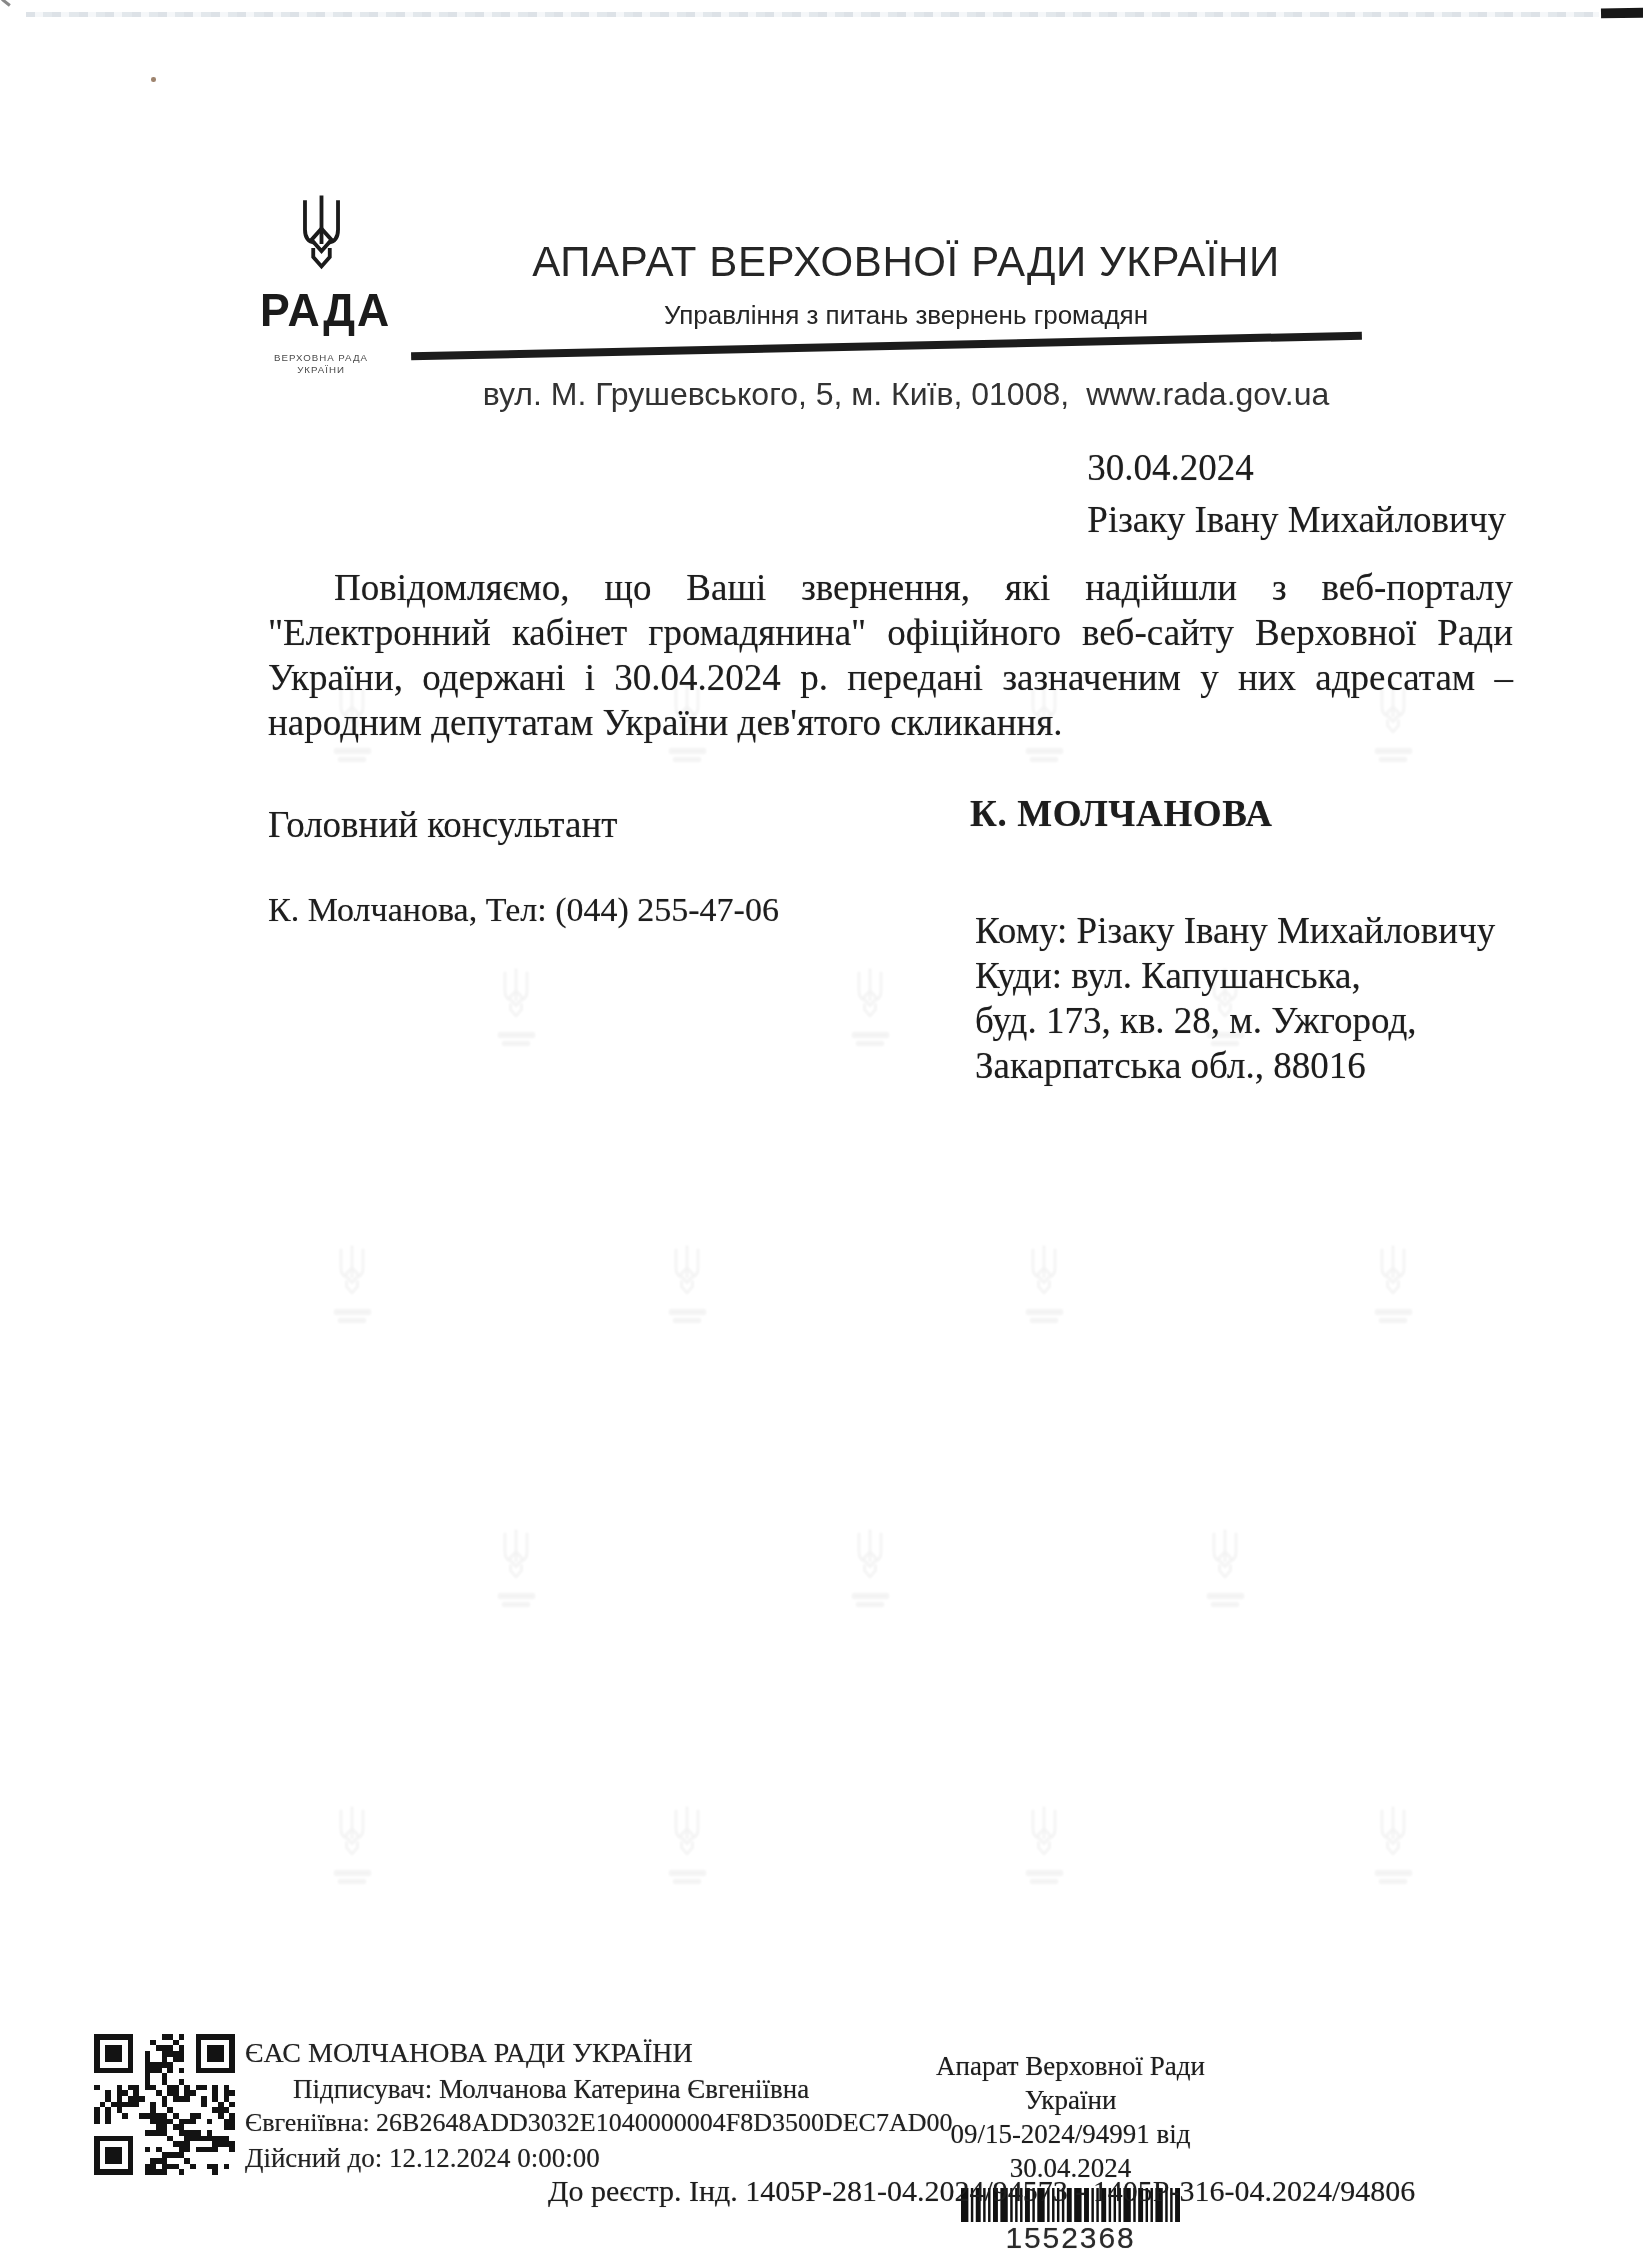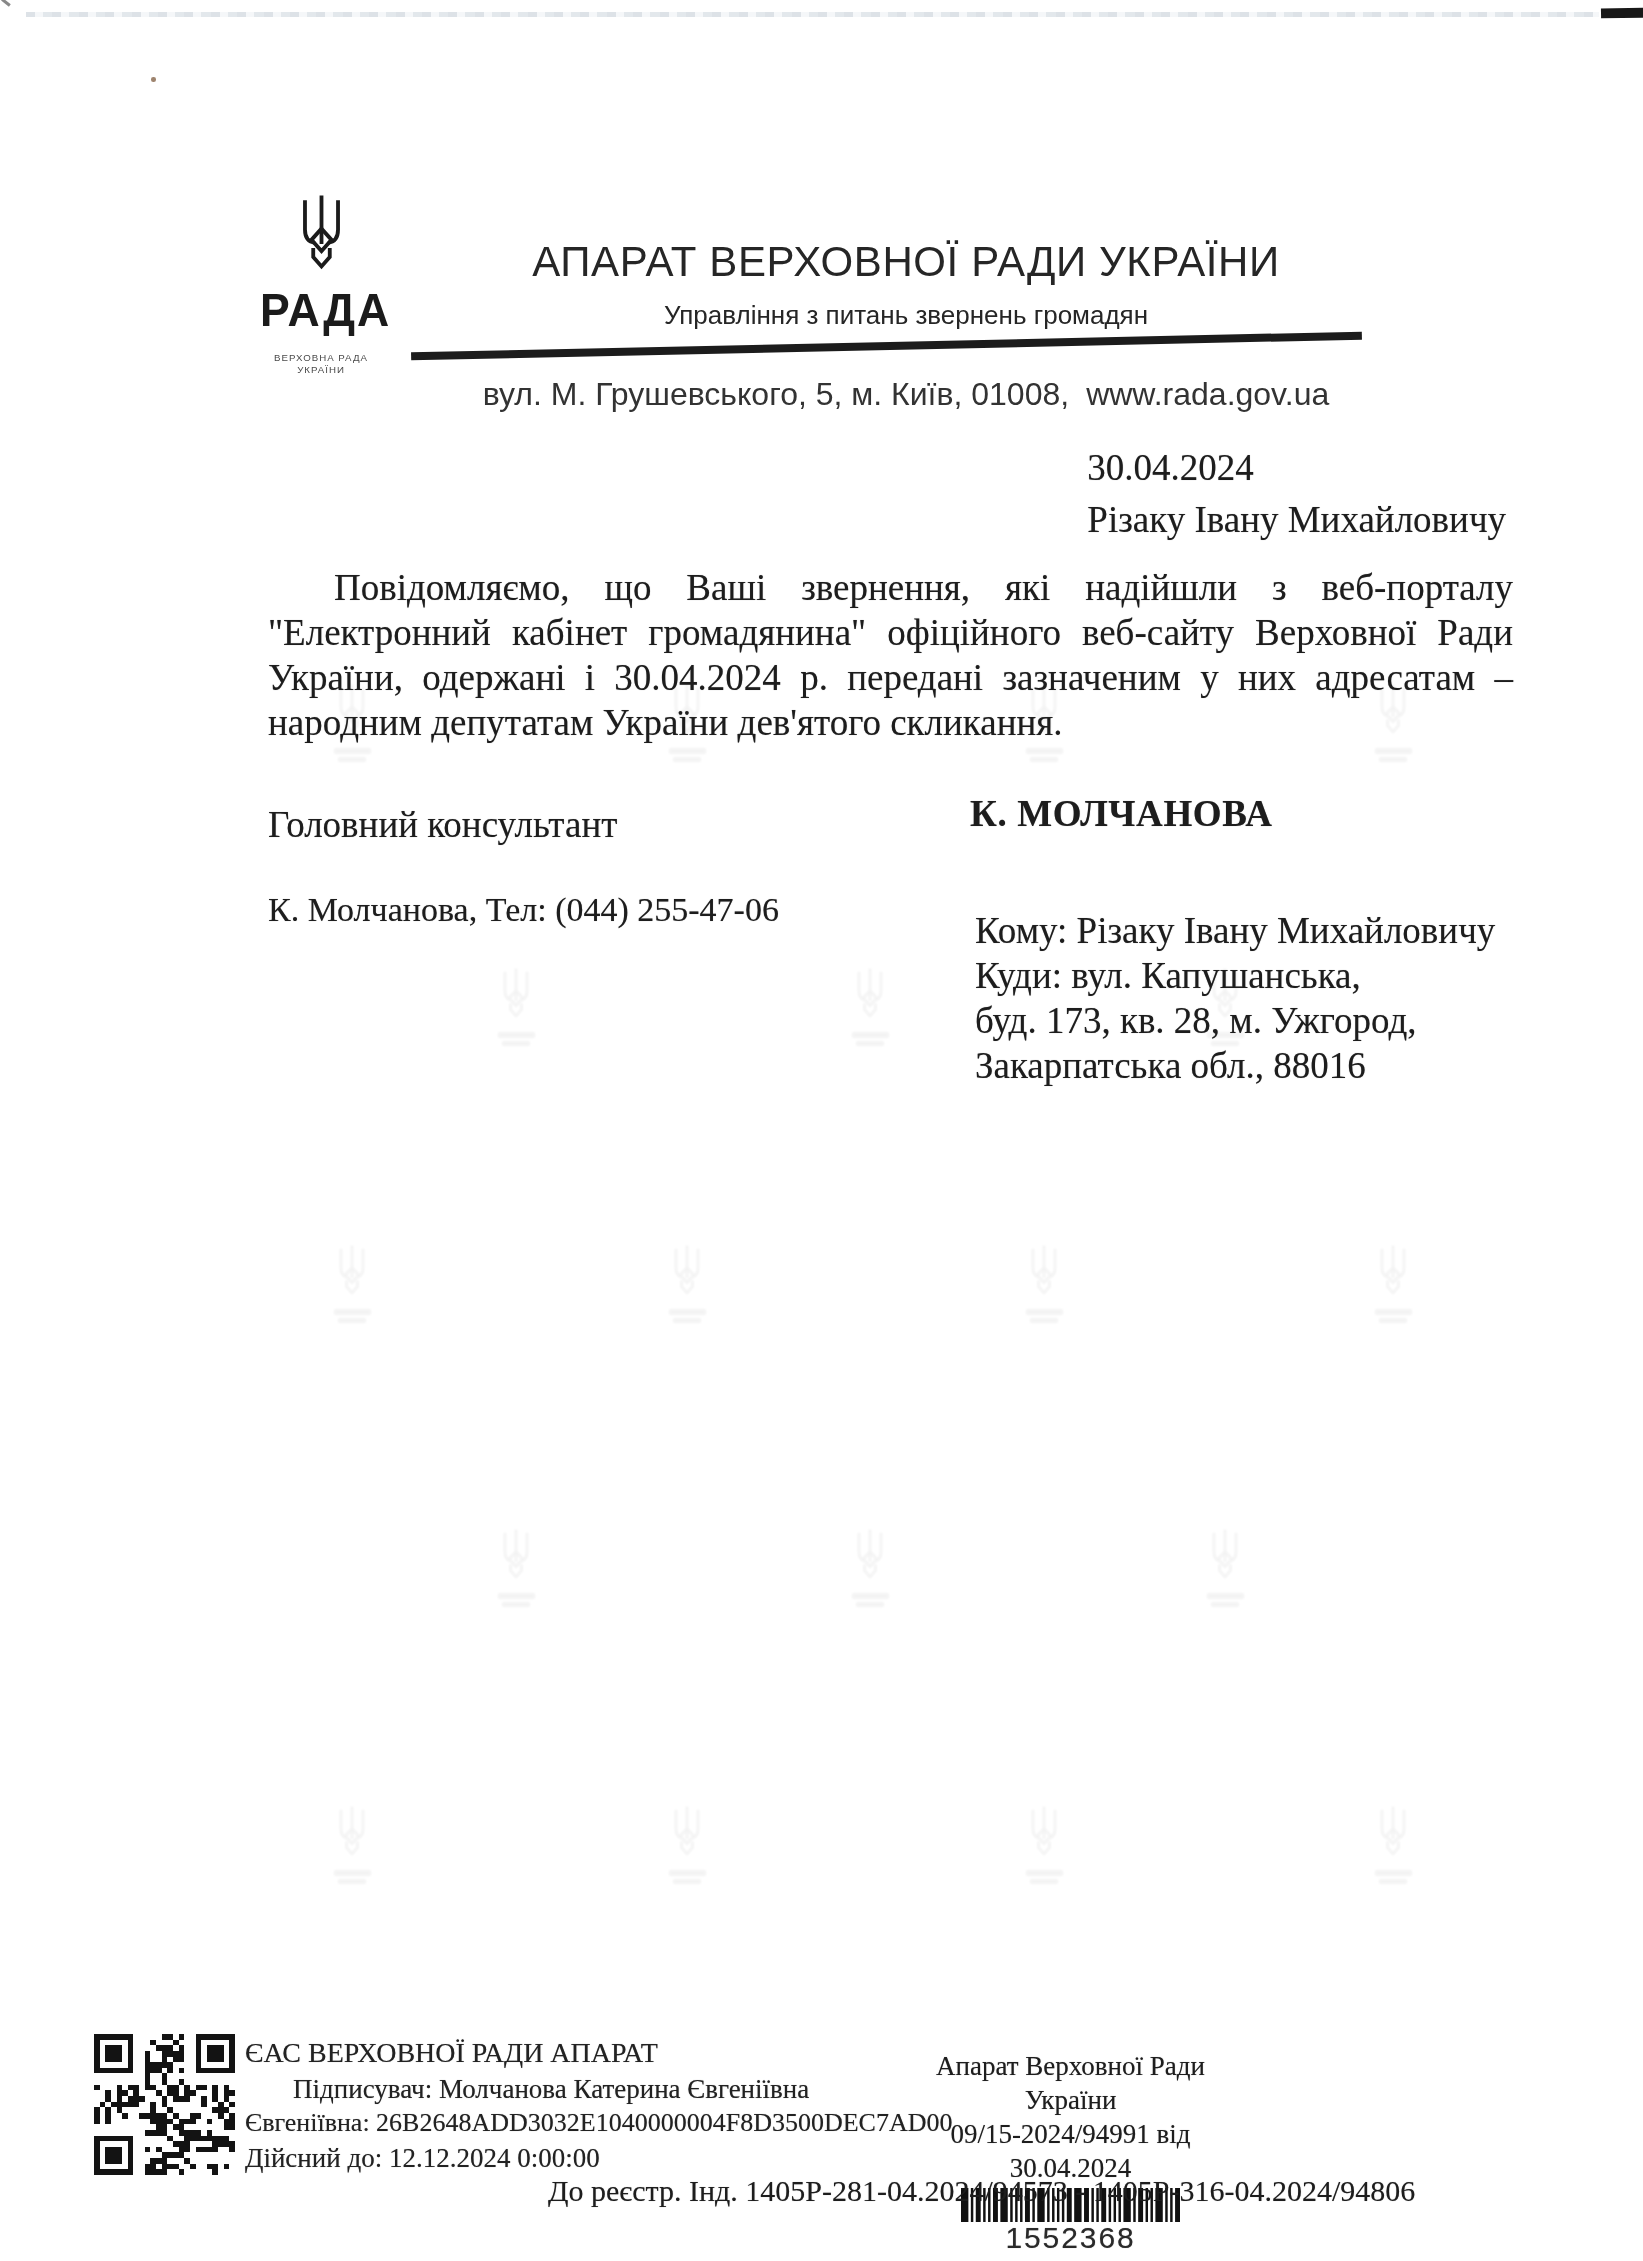--- a/index.html
+++ b/index.html
@@ -413,21 +413,21 @@
       <rect x="21" y="23" width="1" height="1" fill="#131313"></rect>
       <rect x="23" y="23" width="1" height="1" fill="#131313"></rect>
       <rect x="9" y="24" width="1" height="1" fill="#131313"></rect>
       <rect x="10" y="24" width="1" height="1" fill="#131313"></rect>
       <rect x="11" y="24" width="1" height="1" fill="#131313"></rect>
       <rect x="12" y="24" width="1" height="1" fill="#131313"></rect>
       <rect x="15" y="24" width="1" height="1" fill="#131313"></rect>
       <rect x="21" y="24" width="1" height="1" fill="#131313"></rect>
     </svg>
   <div class="abs footer-left serif">
-    <div class="l1">ЄАС ВЕРХОВНОЇ РАДИ АПАРАТ</div>
+    <div class="l1">ЄАС МОЛЧАНОВА РАДИ УКРАЇНИ</div>
     <div class="l2">Підписувач: Молчанова Катерина Євгеніївна</div>
     <div class="l3">Євгеніївна: 26B2648ADD3032E1040000004F8D3500DEC7AD00</div>
     <div class="l4">Дійсний до: 12.12.2024 0:00:00</div>
   </div>
 
   <div class="abs footer-right serif">
     <div class="fr-line">Апарат Верховної Ради України</div>
     <div class="fr-line">09/15-2024/94991 від 30.04.2024</div>
     <svg class="barcode" id="barcode-svg" preserveAspectRatio="none" viewBox="0 0 356 60">
         <g fill="#111" id="barcode-bars">

